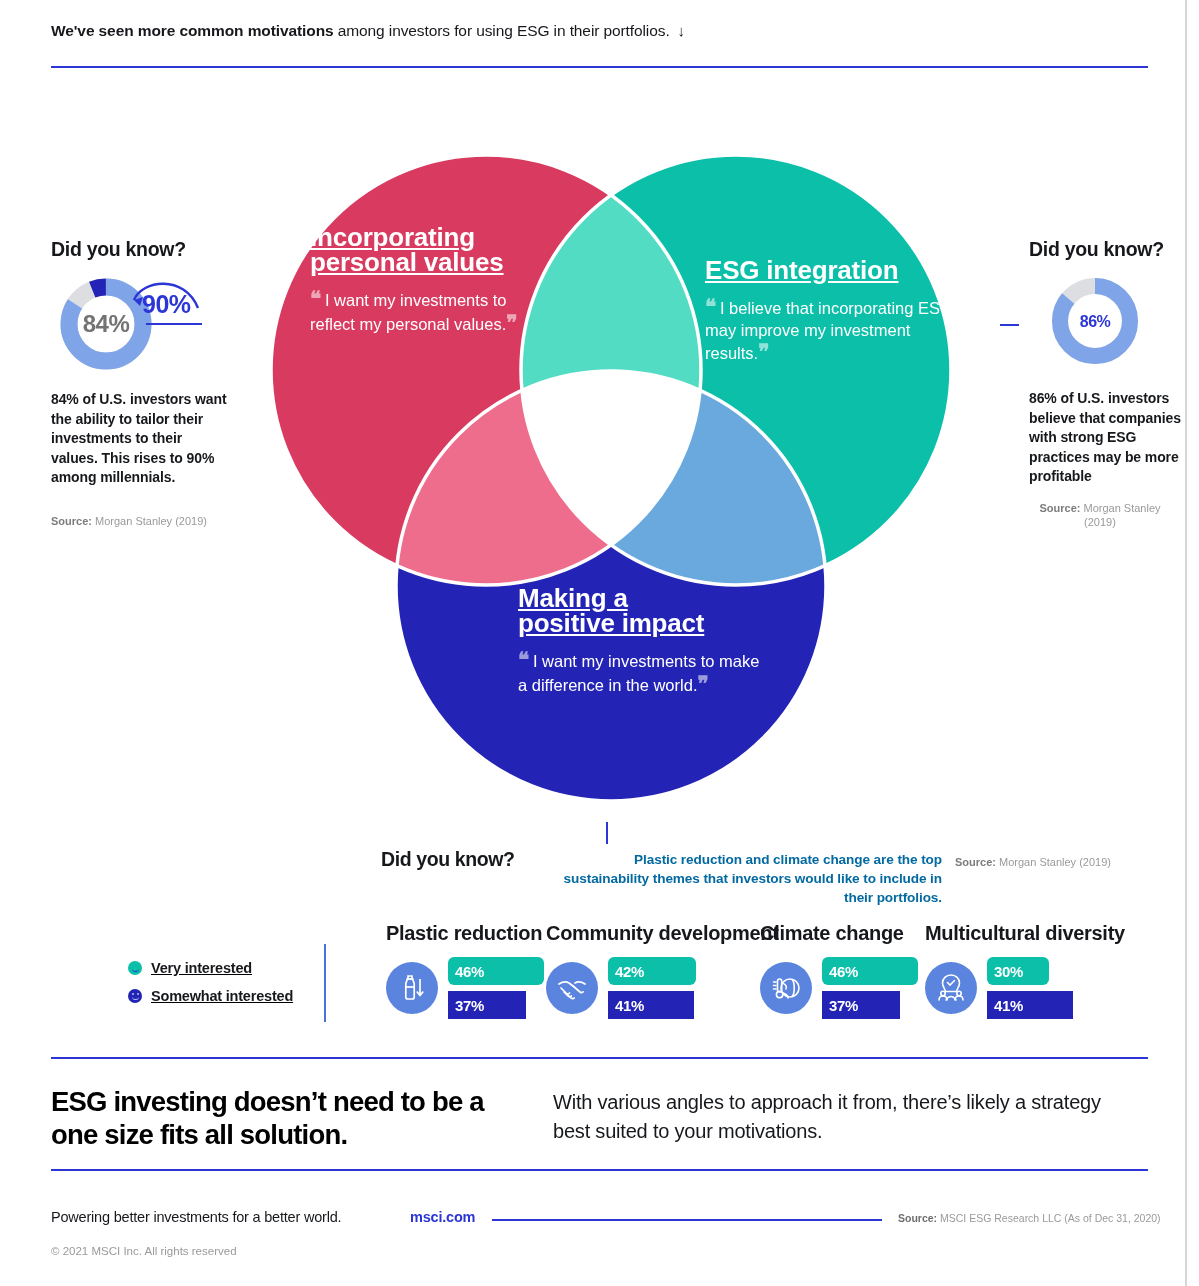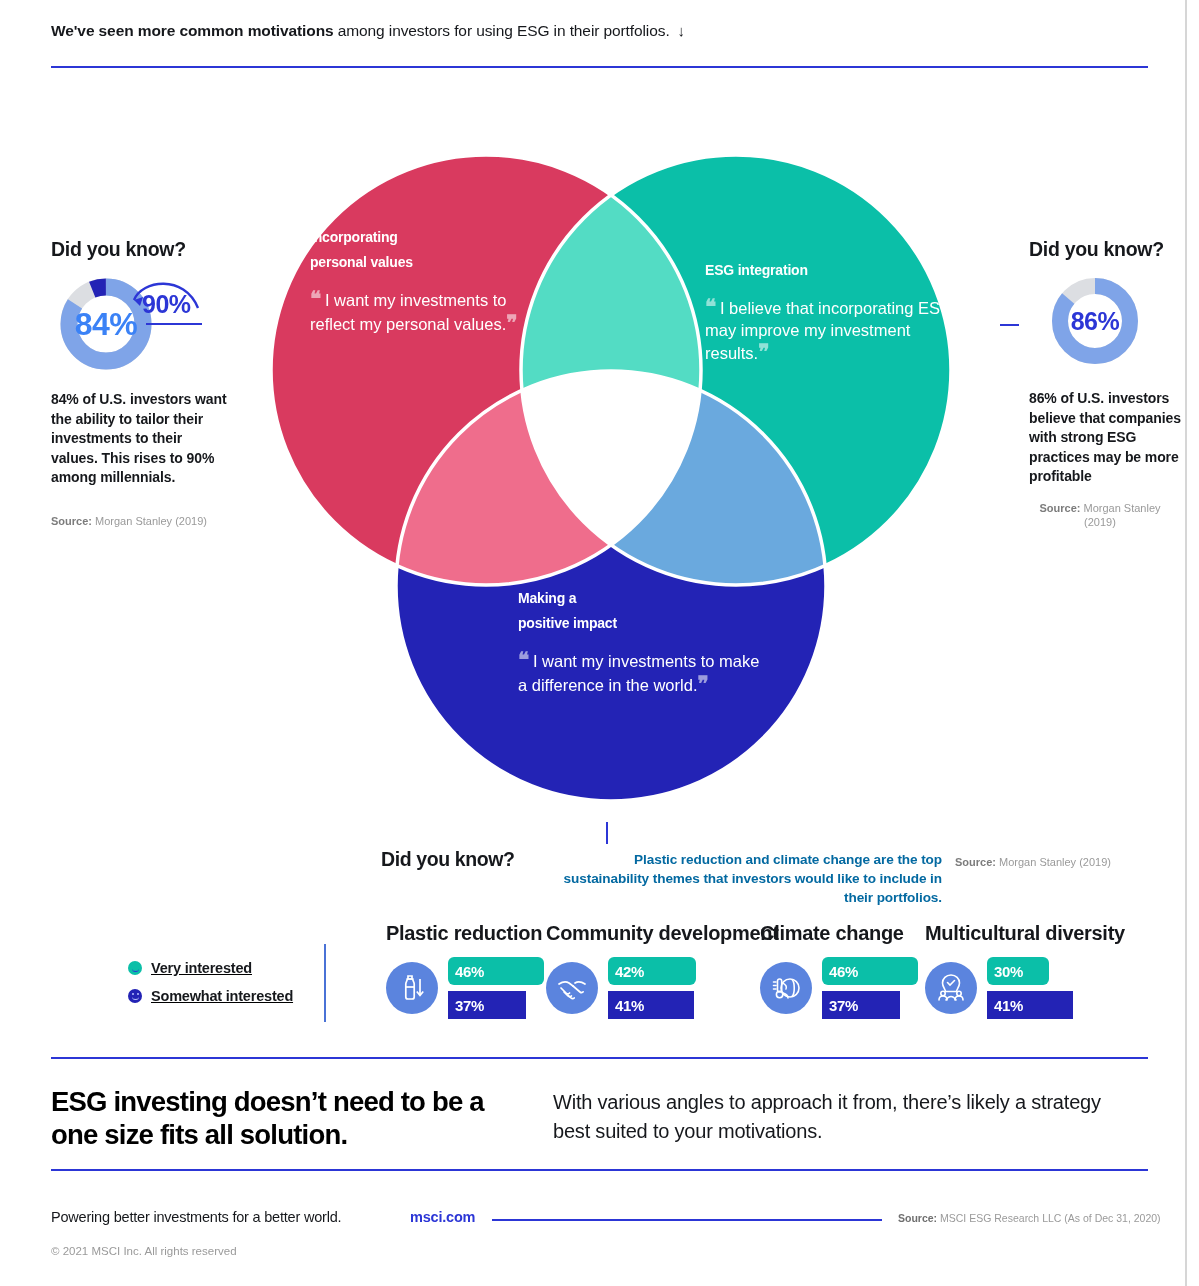--- a/index.html
+++ b/index.html
@@ -21,21 +21,21 @@
   .header{position:absolute;left:51px;top:22px;width:1100px;font-size:15.5px;color:#16181c;letter-spacing:-0.1px;}
   .header b{font-weight:bold;}
   .header .arrow-down{display:inline-block;margin-left:8px;font-size:15px;color:#16181c;}
   .rule-blue{position:absolute;background:#2c36d6;height:2px;}
   #rule-top{left:51px;top:66px;width:1097px;}
 
   
   #venn{position:absolute;left:196px;top:98px;width:830px;height:720px;}
   .venn-svg{position:absolute;left:0;top:0;}
   .venn-label{position:absolute;color:#ffffff;}
-  .venn-title{font-weight:bold;font-size:14px;line-height:25px;letter-spacing:-0.2px;}
+  .venn-title{font-weight:bold;font-size:26px;line-height:25px;letter-spacing:-0.2px;text-decoration:underline;}
   .venn-quote{font-size:16.5px;line-height:21.5px;margin-top:13px;}
   .q-mark{font-weight:bold;font-size:21px;opacity:.55;letter-spacing:-1px;}
 
   #lbl-pink{left:114px;top:127px;width:240px;}
   #lbl-teal{left:509px;top:160px;width:250px;}
   #lbl-blue{left:322px;top:488px;width:250px;}
 
   
   .stub{position:absolute;background:#2c36d6;}
   #stub-right{left:1000px;top:324px;width:19px;height:2px;}
@@ -185,21 +185,21 @@
       <svg width="110" height="100" viewBox="0 0 110 100">
         <g transform="translate(55,50)">
 
           <circle r="37" fill="none" stroke="#dcdee2" stroke-width="17"></circle>
 
           <circle r="37" fill="none" stroke="#7fa4e8" stroke-width="17" stroke-dasharray="195.4 232.5" transform="rotate(-90)"></circle>
 
           <circle r="37" fill="none" stroke="#2323b5" stroke-width="17" stroke-dasharray="0 218 14 232.5" transform="rotate(-90)"></circle>
         </g>
       </svg>
-      <div class="donut-pct" style="font-size:32px;color:#3b82f6;">84%</div>
+      <div class="donut-pct" style="font-size:24px;color:#737373;">84%</div>
     </div>
     <div id="left-text" class="dyk-body">84% of U.S. investors want the ability to tailor their investments to their values. This rises to 90% among millennials.</div>
     <div id="left-src" class="src">
       <b>Source:</b>
       <span>Morgan Stanley (2019)</span>
     </div>
   </div>
   <svg style="position:absolute;left:128px;top:278px;" width="78" height="42">
     <path d="M6 22 C14 2, 56 -4, 70 30" fill="none" stroke="#2c36d6" stroke-width="2.4"></path>
     <path d="M6 22 l9 -3 l-3 9 z" fill="#2c36d6"></path>
@@ -209,21 +209,21 @@
 
   <div id="right-block">
     <div class="dyk-title">Did you know?</div>
     <div id="right-donut">
       <svg width="100" height="95" viewBox="0 0 100 95">
         <g transform="translate(50,47)">
           <circle r="35" fill="none" stroke="#dcdee2" stroke-width="16"></circle>
           <circle r="35" fill="none" stroke="#7fa4e8" stroke-width="16" stroke-dasharray="189.1 220" transform="rotate(-90)"></circle>
         </g>
       </svg>
-      <div class="donut-pct" style="font-size:25px;color:#2c36d6;height:95px;">86%</div>
+      <div class="donut-pct" style="font-size:16px;color:#2c36d6;height:95px;">86%</div>
     </div>
     <div id="right-text" class="dyk-body">86% of U.S. investors believe that companies with strong ESG practices may be more profitable</div>
     <div id="right-src" class="src">
       <b>Source:</b>
       <span>Morgan Stanley (2019)</span>
     </div>
   </div>
 
   <div id="dyk3-title">Did you know?</div>
   <div id="dyk3-body">Plastic reduction and climate change are the top sustainability themes that investors would like to include in their portfolios.</div>

